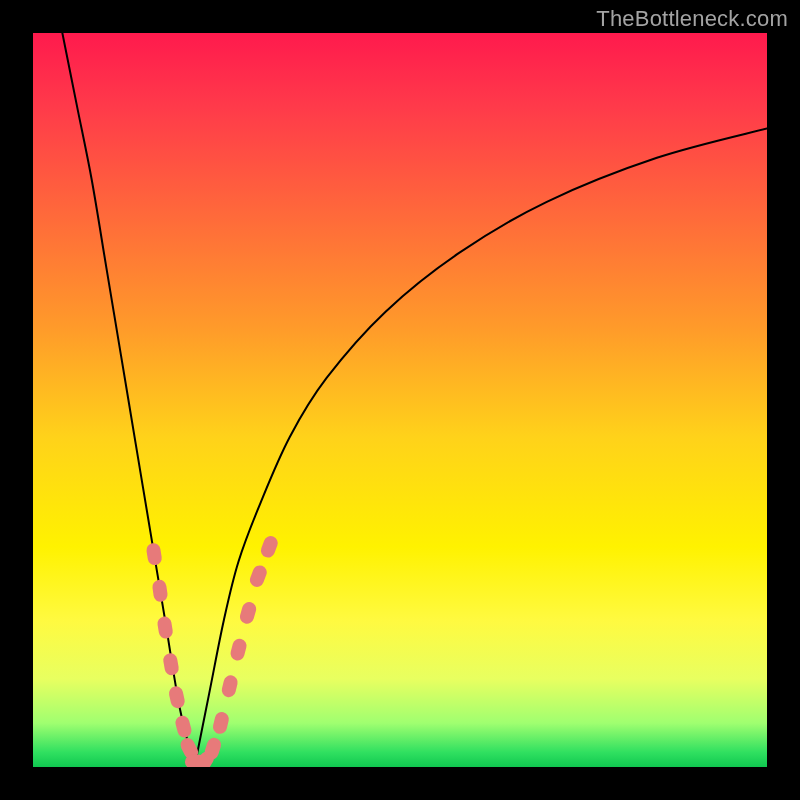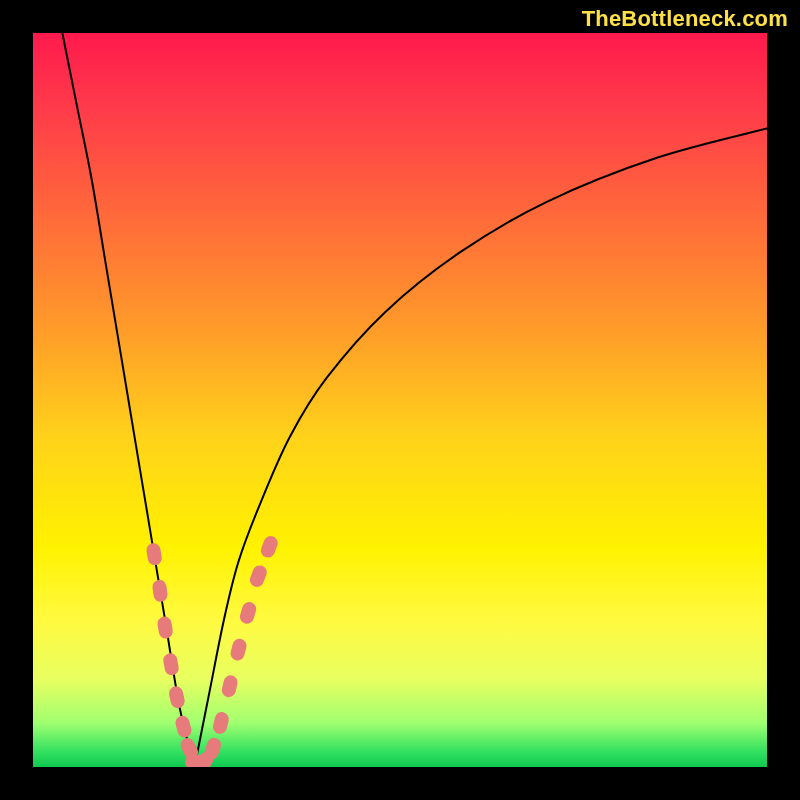--- a/index.html
+++ b/index.html
@@ -40,23 +40,23 @@
       #e8ff60 88%,
       #a0ff70 94%,
       #30e060 98%,
       #10c850 100%
     );
   }
   .watermark {
     position: absolute;
     top: 6px;
     right: 12px;
-    color: #fde047;
+    color: #a3a3a3;
     font-size: 22px;
-    font-weight: 700;
+    font-weight: 400;
     letter-spacing: 0.2px;
     user-select: none;
   }
   svg.curve {
     position: absolute;
     inset: 0;
   }
   .curve-path {
     fill: none;
     stroke: #000;

